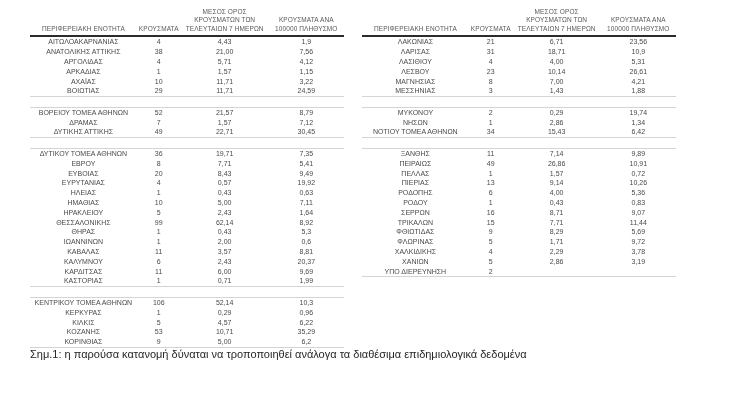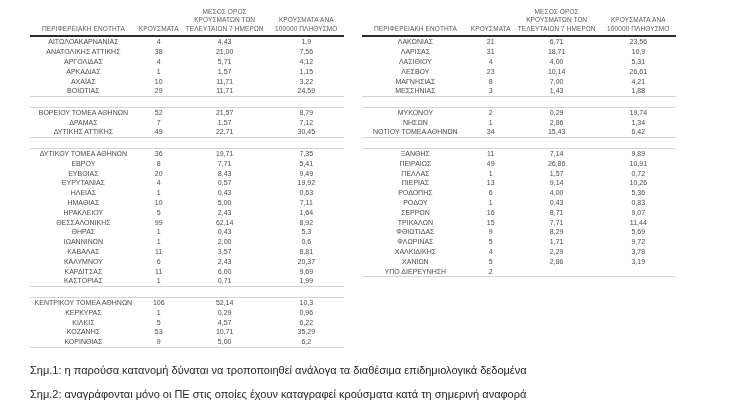--- a/index.html
+++ b/index.html
@@ -35,21 +35,21 @@
     padding: 0 2px;
     white-space: nowrap;
     overflow: hidden;
   }
   tr.gap-row td {
     height: 9px;
     border-top: 1px solid #d4d4d4;
     border-bottom: 1px solid #d4d4d4;
   }
   tr.last-row td { border-bottom: 1px solid #d4d4d4; }
-  .notes { margin-top: 16px; }
+  .notes { }
   .note {
     font-size: 11px;
     color: #262626;
     margin: 0 0 11px 0;
     line-height: 1.2;
   }
 </style>
 </head>
 <body>
 
@@ -406,15 +406,14 @@
             <td></td>
             <td></td>
           </tr>
         </tbody>
     </table>
 
   </div>
 
   <div class="notes">
     <p class="note">Σημ.1: η παρούσα κατανομή δύναται να τροποποιηθεί ανάλογα τα διαθέσιμα επιδημιολογικά δεδομένα</p>
-    <p class="note">Σημ.2: αναγράφονται μόνο οι ΠΕ στις οποίες έχουν καταγραφεί κρούσματα κατά τη σημερινή αναφορά</p>
   </div>
 </div>
 
 </body></html>

